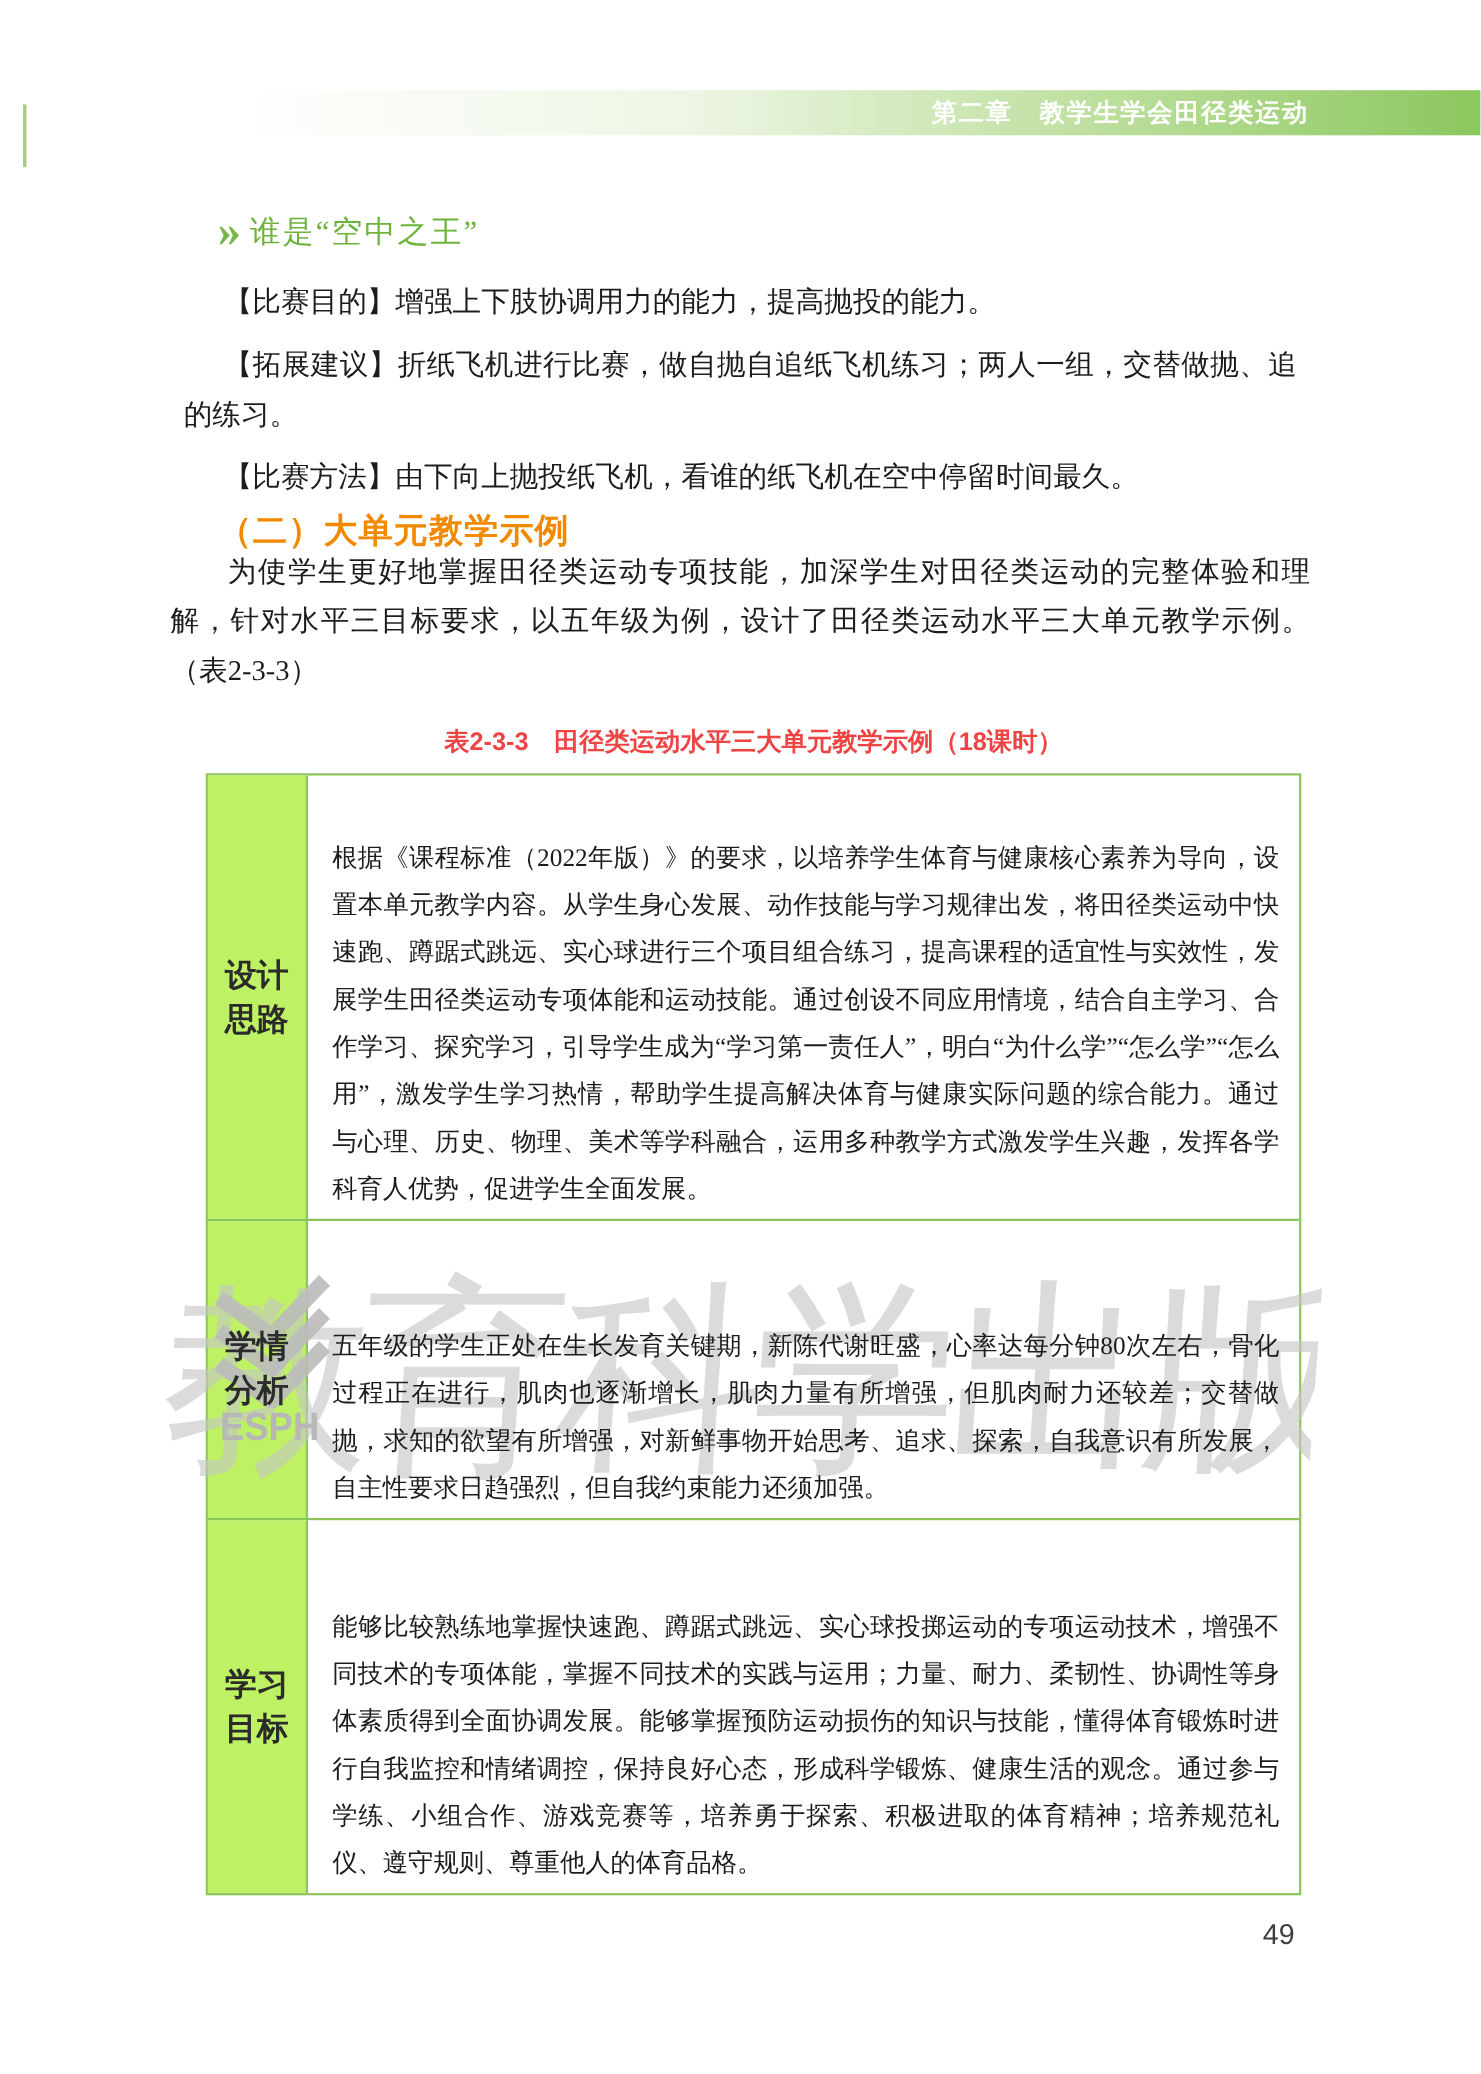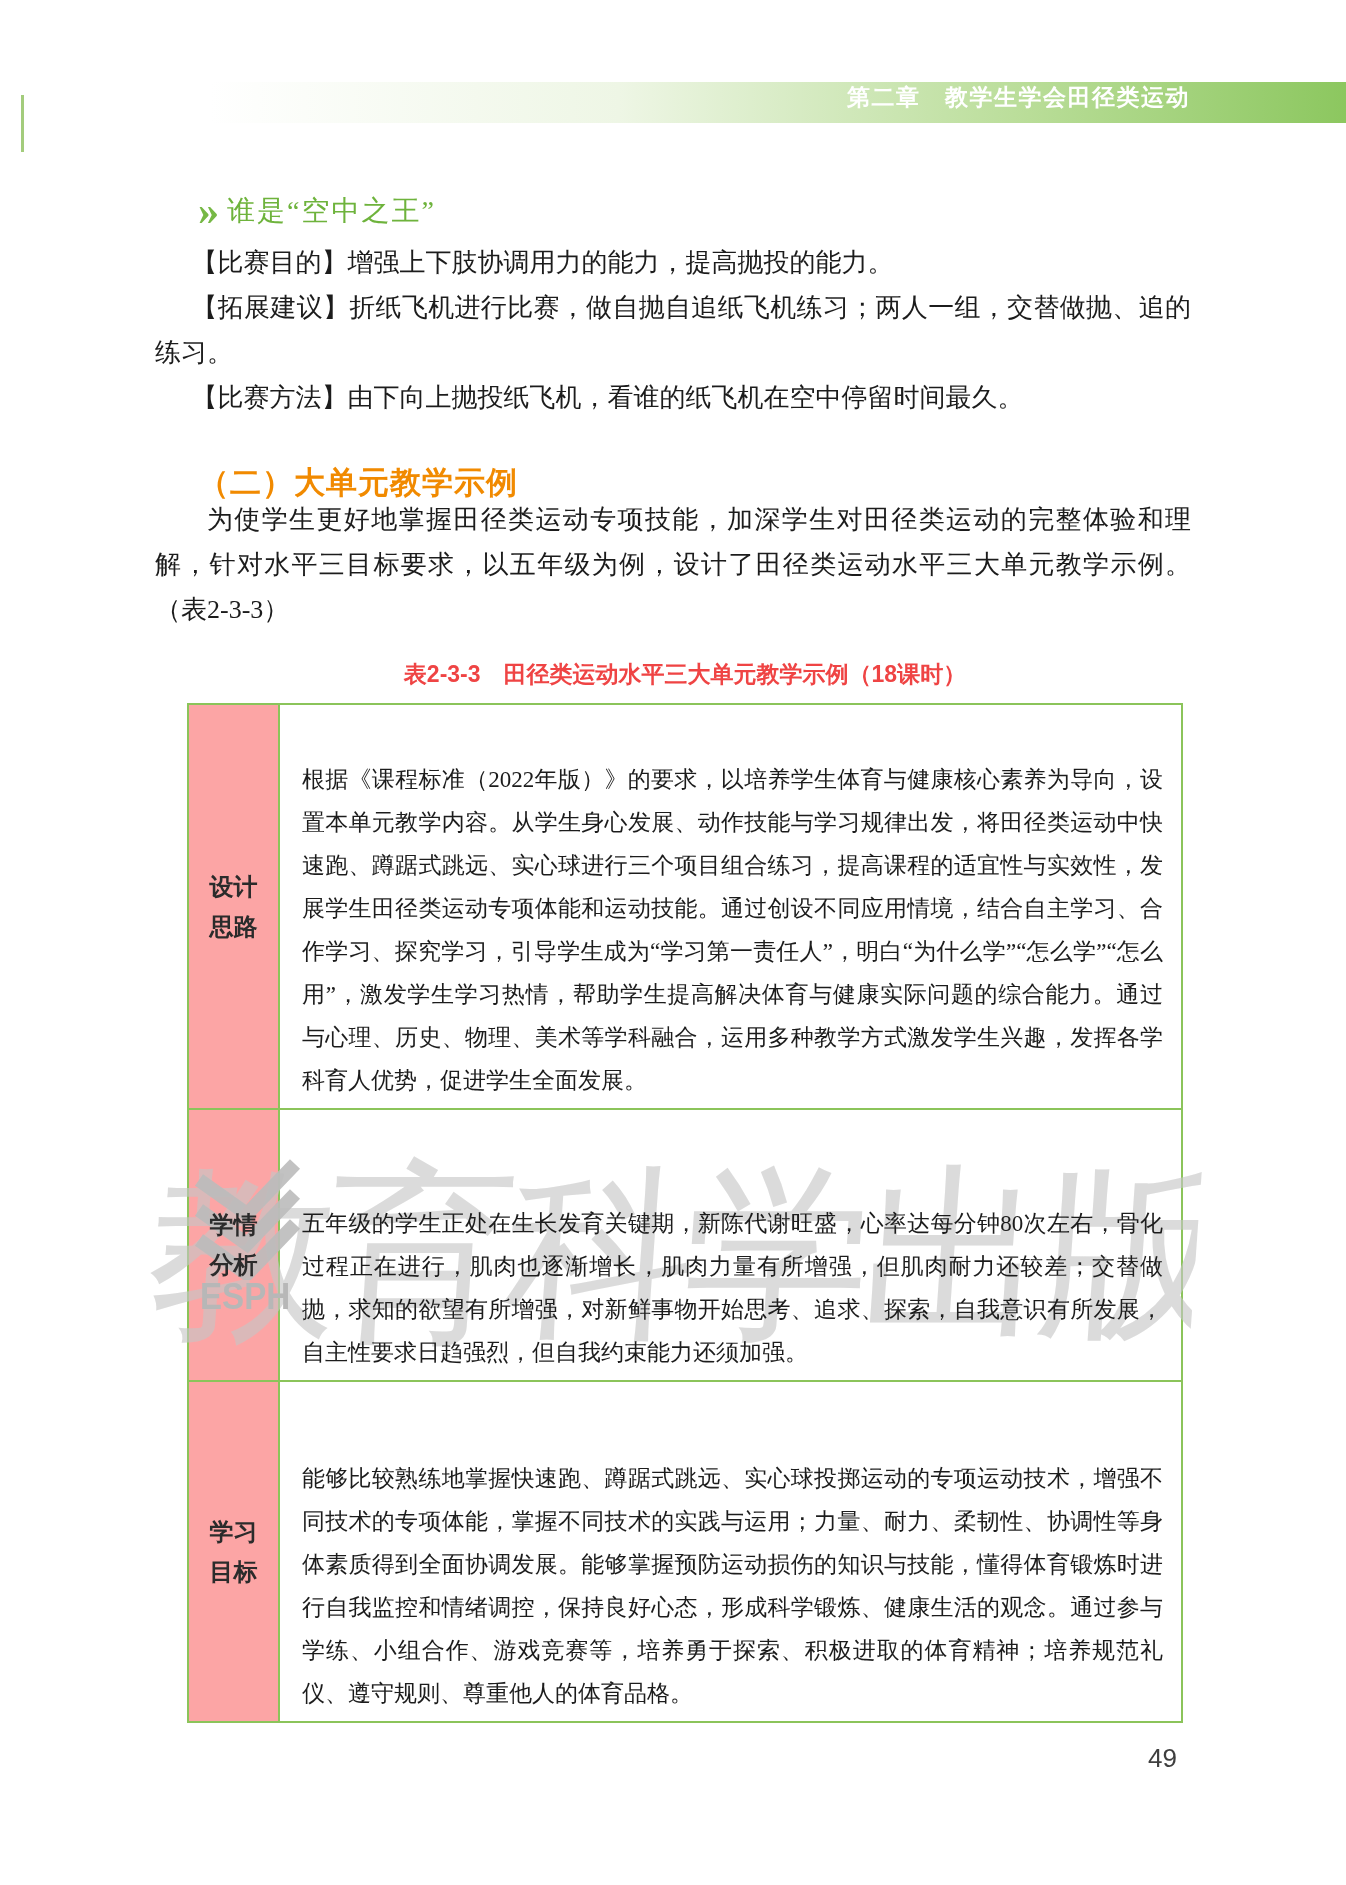--- a/index.html
+++ b/index.html
@@ -12,21 +12,21 @@
     overflow:hidden;
   }
   
   .edge-accent{
     position:absolute;left:21px;top:95px;width:3px;height:57px;
     background:#a3cc7c;
   }
   .header-bar{
     position:absolute;left:25px;right:0;top:82px;height:41px;
     background:linear-gradient(90deg,#ffffff 0%,#ffffff 14%,#eef6e5 45%,#b9dd98 76%,#8cc75f 100%);
-    display:flex;justify-content:flex-end;
+    display:flex;align-items:center;justify-content:flex-end;
   }
   .header-bar span{
     font-family:"Liberation Sans","DejaVu Sans",sans-serif;
     font-weight:bold;font-size:23px;color:#ffffff;
     letter-spacing:1.5px;
     padding-right:156px;
   }
   
   .activity-title{
     position:absolute;left:198px;top:192px;
@@ -34,21 +34,21 @@
     display:flex;align-items:center;
   }
   .activity-title .chev{
     font-size:42px;font-weight:bold;color:#76b845;
     line-height:28px;margin-right:12px;letter-spacing:-4px;
   }
   .activity-paras{
     position:absolute;left:155px;top:240px;width:1036px;
     font-size:26px;line-height:45px;text-align:justify;
   }
-  .activity-paras p{margin:0;text-indent:1.4em;}
+  .activity-paras p{margin:12px;text-indent:1.4em;}
   
   .section-heading{
     position:absolute;left:198px;top:434px;
     font-family:"Liberation Sans","DejaVu Sans",sans-serif;
     font-weight:bold;font-size:31px;color:#f18a00;letter-spacing:1px;margin-top:28px;
   }
   .section-intro{
     position:absolute;left:155px;top:497px;width:1036px;
     font-size:26px;line-height:45px;text-align:justify;text-indent:2em;
   }
@@ -65,25 +65,25 @@
     box-sizing:border-box;
     display:flex;flex-direction:column;
   }
   .t-row{display:flex;box-sizing:border-box;}
   .t-row + .t-row{border-top:2px solid #8bc45a;}
   .t-row.r1{height:403px;}
   .t-row.r2{height:272px;}
   .t-row.r3{flex:1;}
   .t-label{
     width:91px;flex:0 0 91px;box-sizing:border-box;
-    background:#fca5a5;
+    background:#bef264;
     border-right:2px solid #8bc45a;
     display:flex;align-items:center;justify-content:center;
     font-family:"Liberation Sans","DejaVu Sans",sans-serif;
-    font-weight:bold;font-size:24px;line-height:40px;color:#2b2b2b;
+    font-weight:bold;font-size:29px;line-height:40px;color:#2b2b2b;
   }
   .t-label span{
     display:inline-block;width:2em;text-align:center;
     position:relative;z-index:10;
   }
   .t-cell{
     flex:1;box-sizing:border-box;
     padding:16px 18px 6px 22px;
     display:flex;align-items:flex-end;
     font-size:23px;line-height:43px;text-align:justify;color:#1c1c1c;

